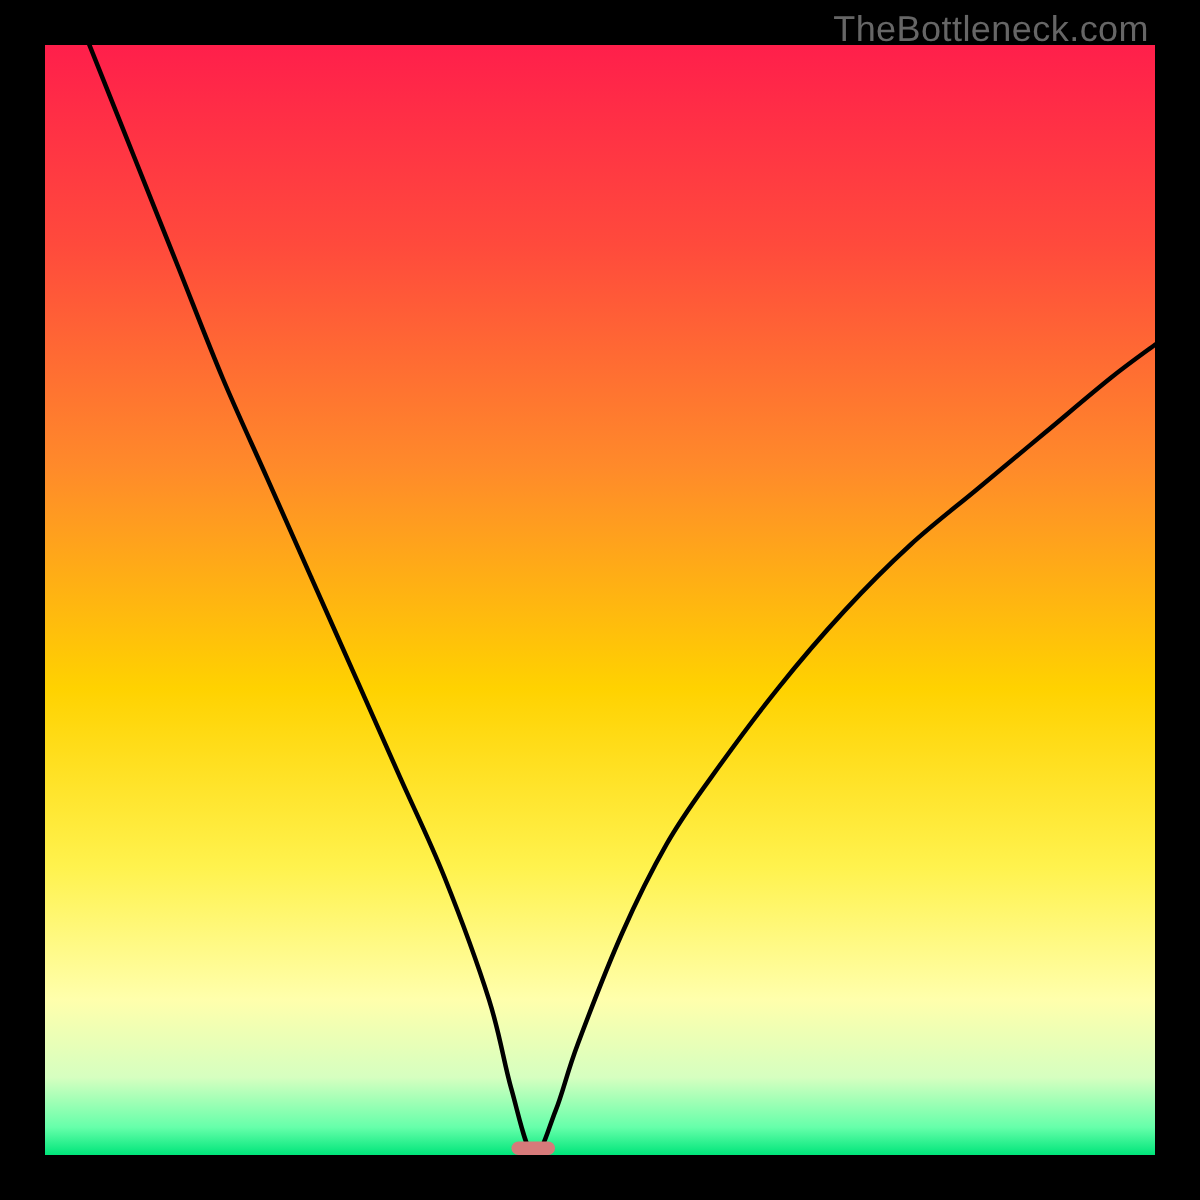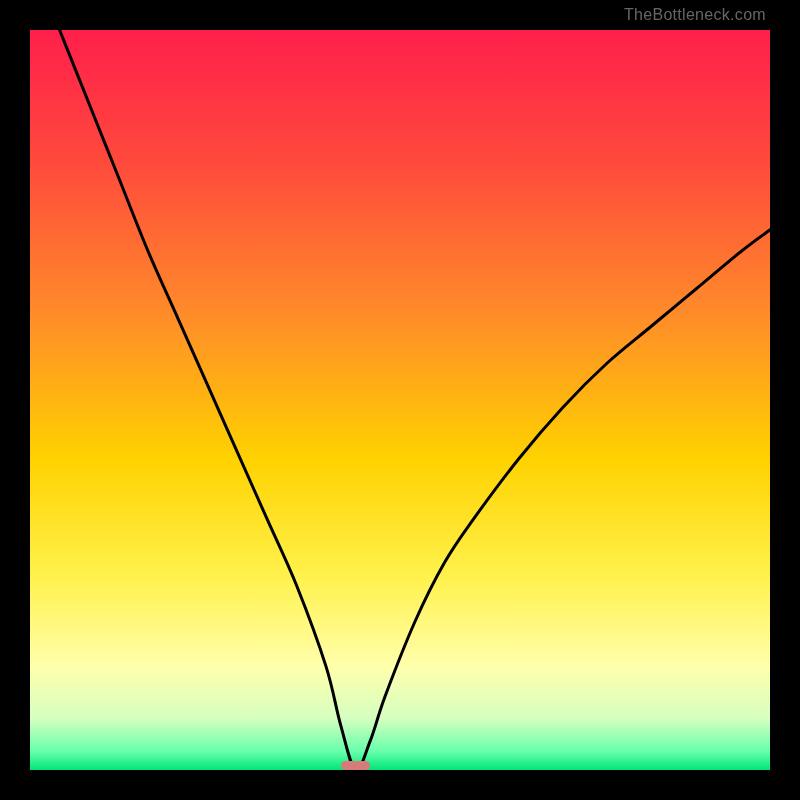--- a/index.html
+++ b/index.html
@@ -26,21 +26,21 @@
   }
   .gradient-bg {
     position: absolute;
     inset: 0;
   }
   .watermark {
     position: absolute;
     top: 6px;
     right: 34px;
     color: #666;
-    font-size: 16px;
+    font-size: 24px;
     font-weight: 500;
     letter-spacing: 0.3px;
   }
   .curve {
     position: absolute;
     inset: 0;
   }
   .marker {
     position: absolute;
     background: #d77a7a;

